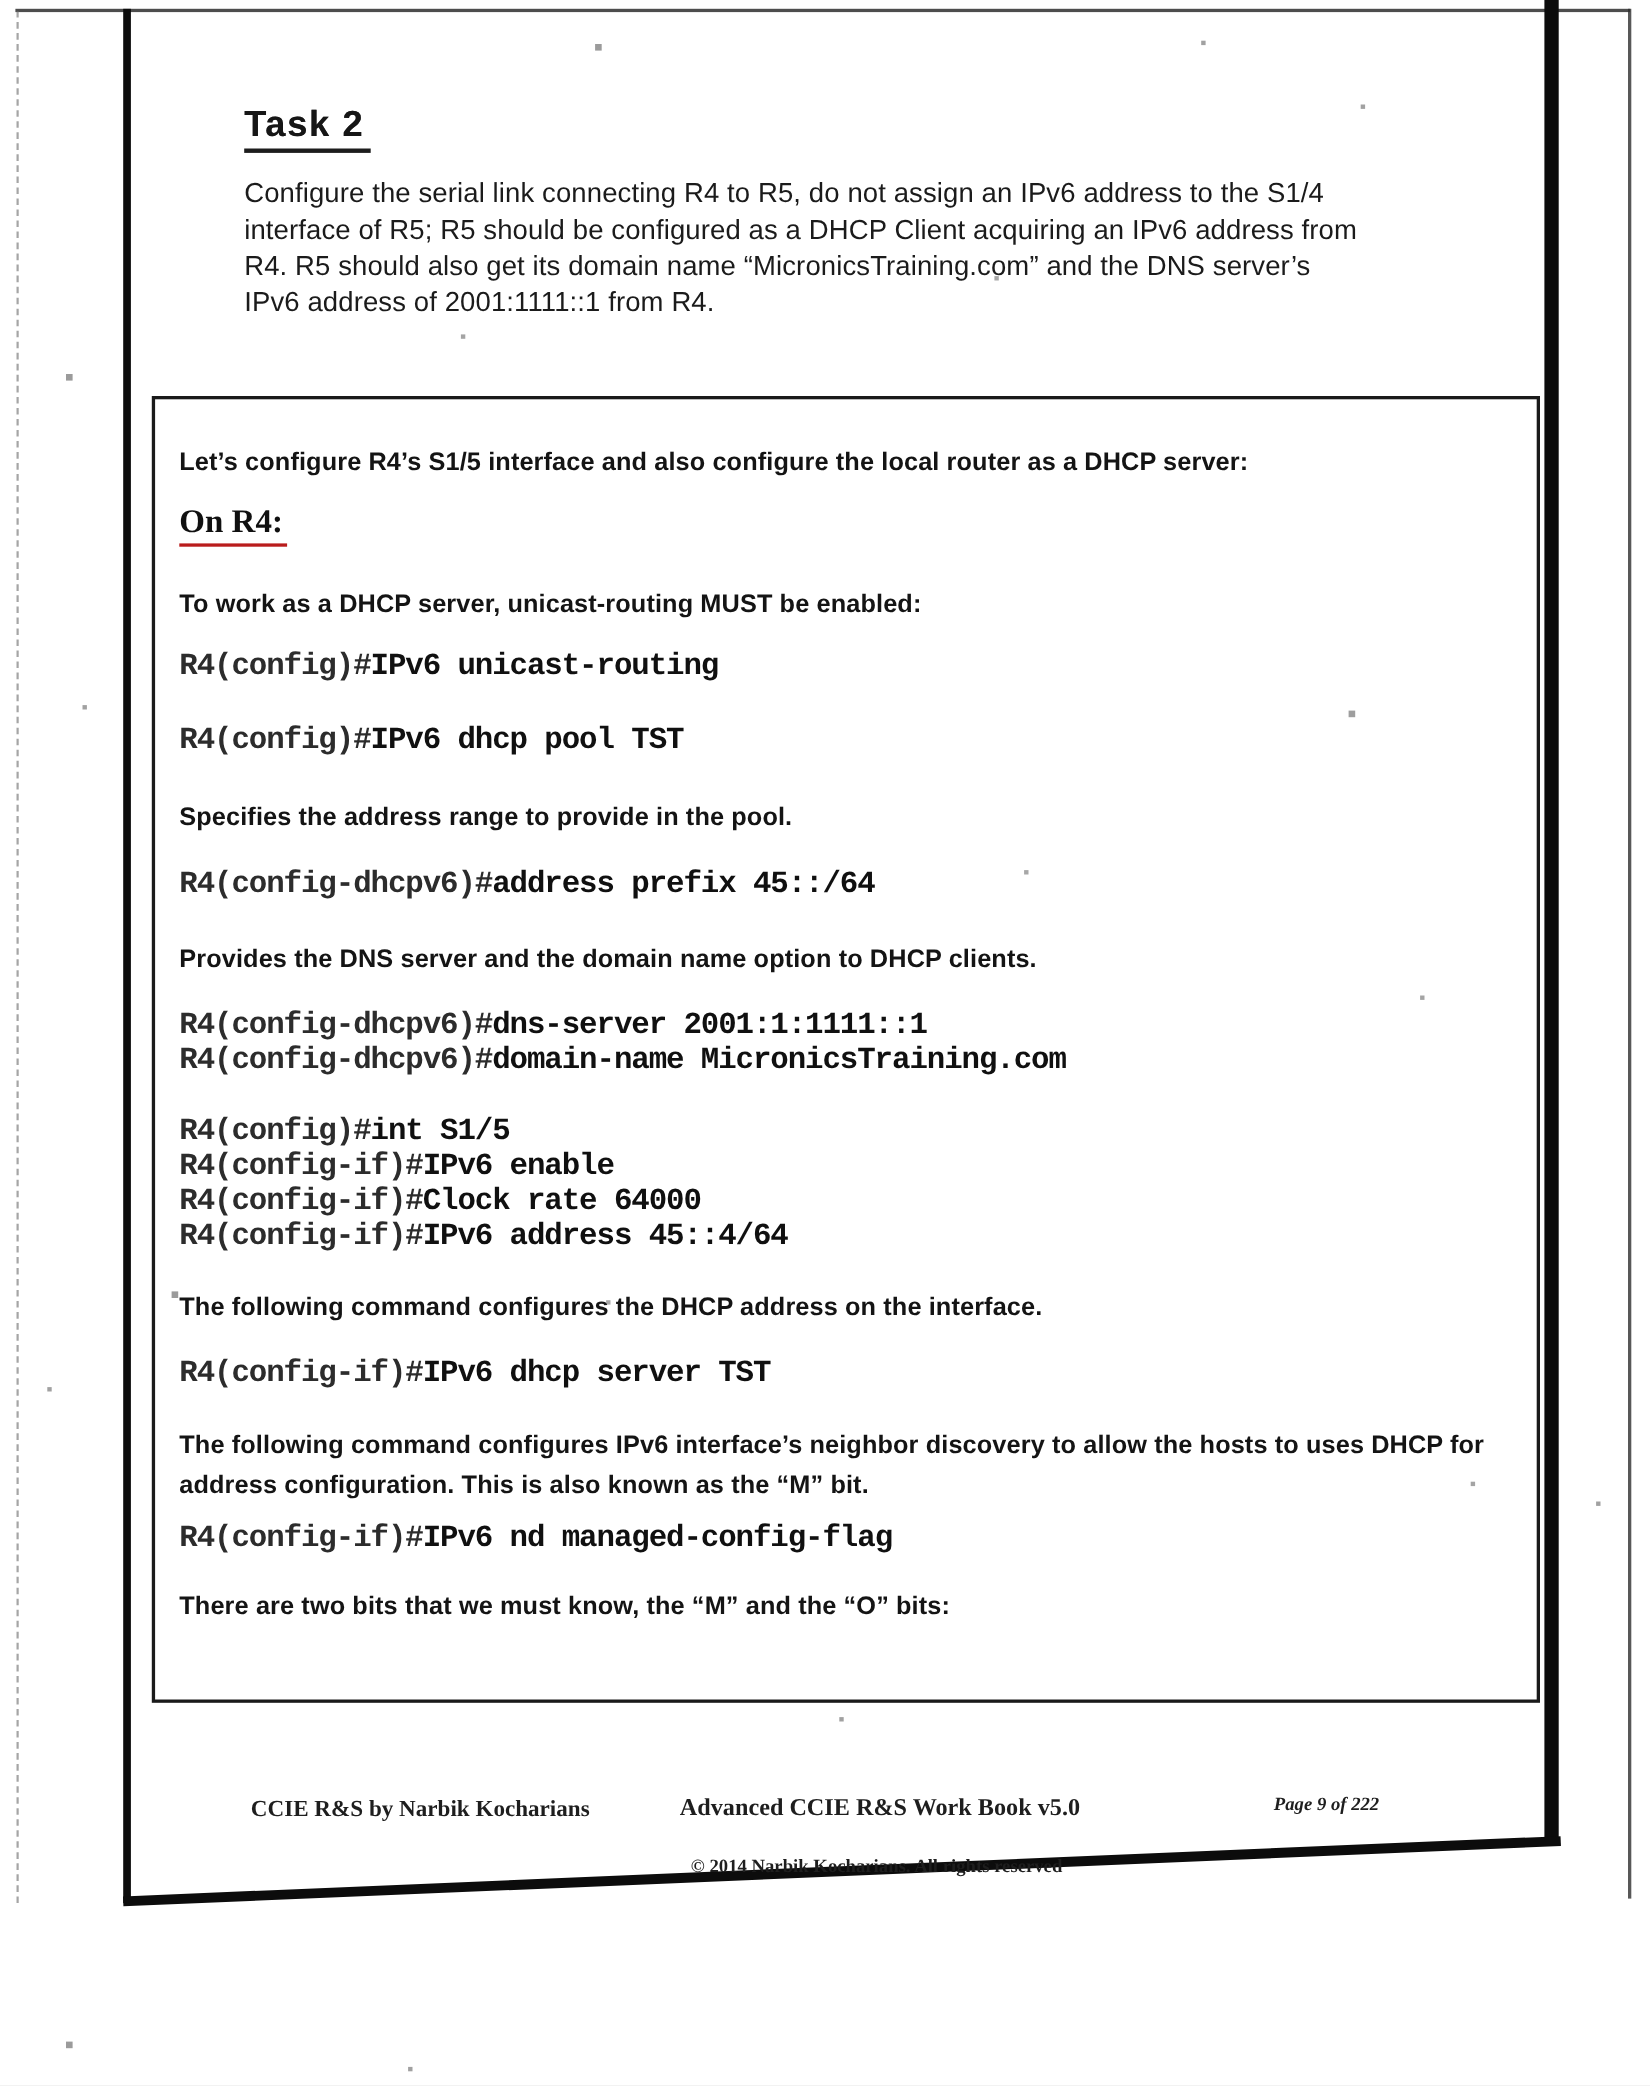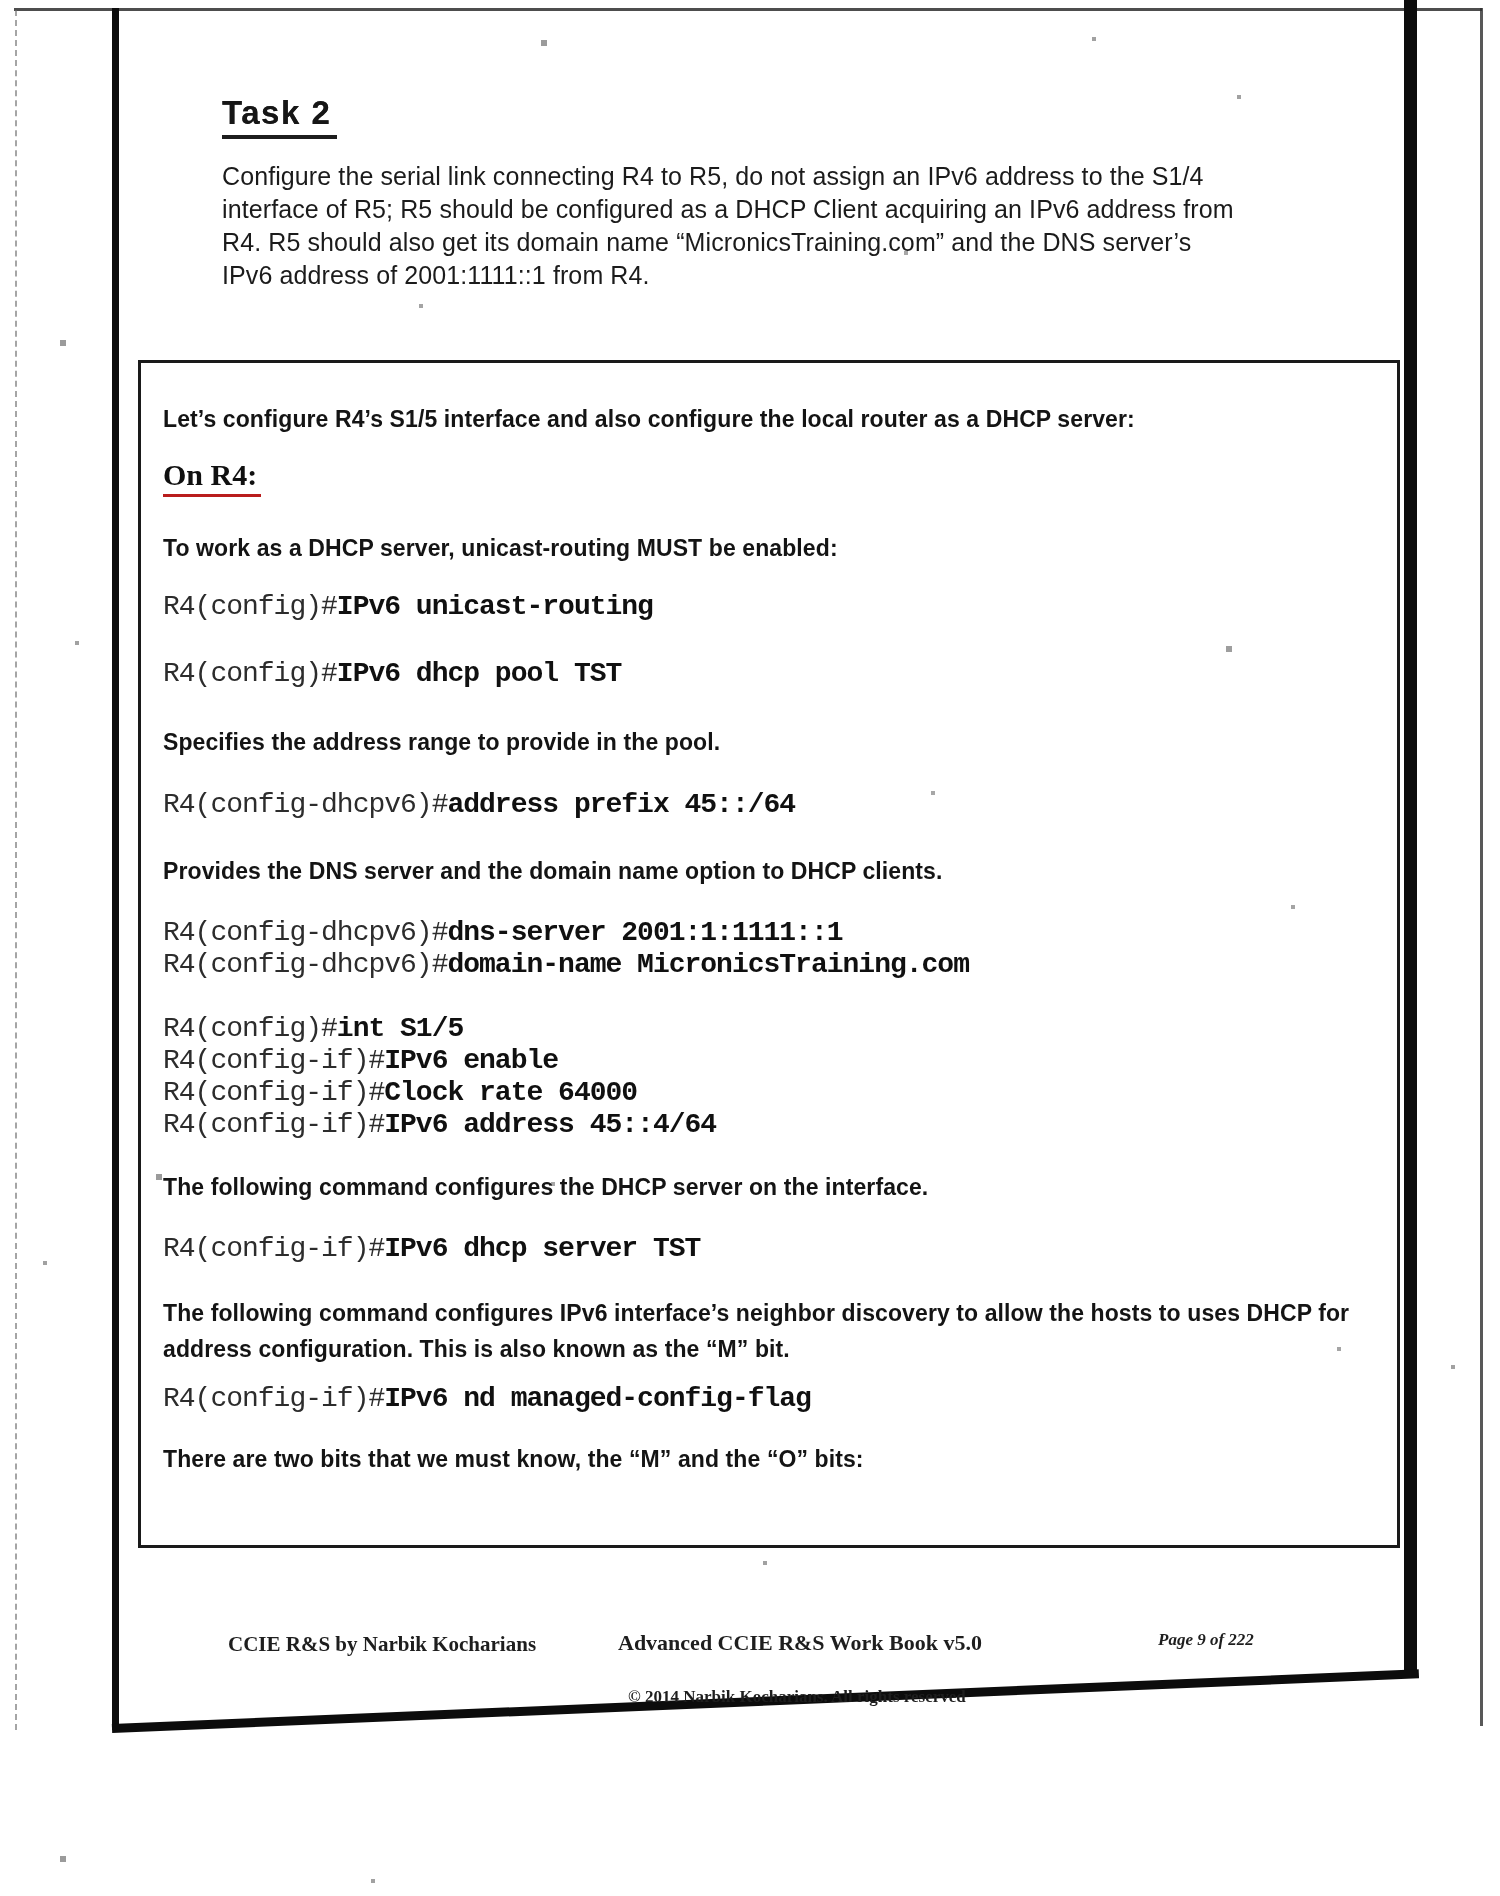--- a/index.html
+++ b/index.html
@@ -40,21 +40,21 @@
     border:3px solid #1a1a1a; box-sizing:border-box;
     padding:41px 16px 0 22px;
   }
   .note { font-size:23px; font-weight:700; letter-spacing:0.1px; line-height:30px; color:#141414; }
   .note.multiline { white-space:pre-line; line-height:36px; }
   .serif-heading {
     display:table; font-family:"Liberation Serif", serif; font-size:30px; font-weight:700;
     border-bottom:3px solid #b91c1c; padding:0 4px 1px 0; line-height:37px; color:#101010;
   }
   .code { font-family:"Liberation Mono","DejaVu Sans Mono",monospace; font-size:28px; line-height:32px; letter-spacing:-1px; }
-  .code .prompt { font-weight:400; color:#2c2c2c; }
+  .code .prompt { font-weight:700; color:#2c2c2c; }
   .code .cmd    { font-weight:700; color:#101010; }
 
   .footer span { position:absolute; font-family:"Liberation Serif", serif; font-weight:700; color:#1e1e1e; }
   .f-author { left:228px;  top:1632px; font-size:21px; }
   .f-book   { left:618px;  top:1630px; font-size:22px; }
   .f-copy   { left:628px;  top:1662px; font-size:17px;margin-top:25px; }
   .f-page   { left:1158px; top:1630px; font-size:17px; font-style:italic; }
 </style>
 </head>
 <body>
@@ -104,21 +104,21 @@
       <div class="code-line"><span class="prompt">R4(config-dhcpv6)#</span><span class="cmd">domain-name MicronicsTraining.com</span></div>
     </div>
 
     <div class="code" style="margin-top:32px;">
       <div class="code-line"><span class="prompt">R4(config)#</span><span class="cmd">int S1/5</span></div>
       <div class="code-line"><span class="prompt">R4(config-if)#</span><span class="cmd">IPv6 enable</span></div>
       <div class="code-line"><span class="prompt">R4(config-if)#</span><span class="cmd">Clock rate 64000</span></div>
       <div class="code-line"><span class="prompt">R4(config-if)#</span><span class="cmd">IPv6 address 45::4/64</span></div>
     </div>
 
-    <div class="note" style="margin-top:31px;">The following command configures the DHCP server on the interface.</div>
+    <div class="note" style="margin-top:31px;">The following command configures the DHCP address on the interface.</div>
 
     <div class="code" style="margin-top:31px;">
       <div class="code-line"><span class="prompt">R4(config-if)#</span><span class="cmd">IPv6 dhcp server TST</span></div>
     </div>
 
     <div class="note multiline" style="margin-top:30px;">The following command configures IPv6 interface’s neighbor discovery to allow the hosts to uses DHCP for
 address configuration. This is also known as the “M” bit.</div>
 
     <div class="code" style="margin-top:16px;">
       <div class="code-line"><span class="prompt">R4(config-if)#</span><span class="cmd">IPv6 nd managed-config-flag</span></div>

